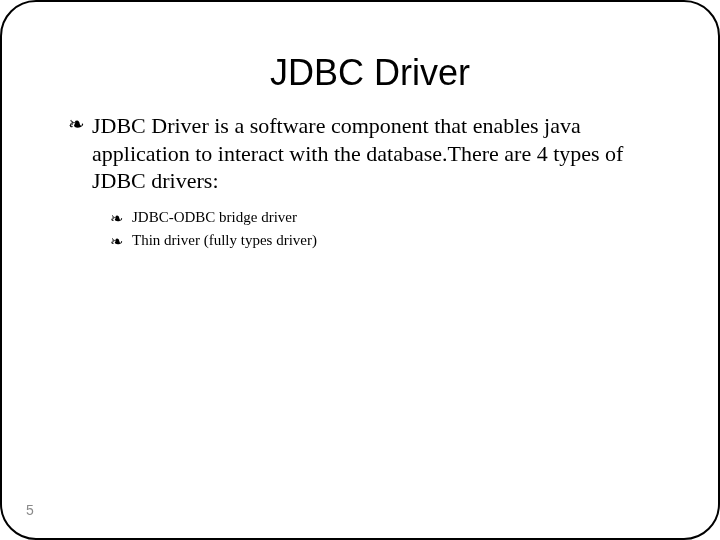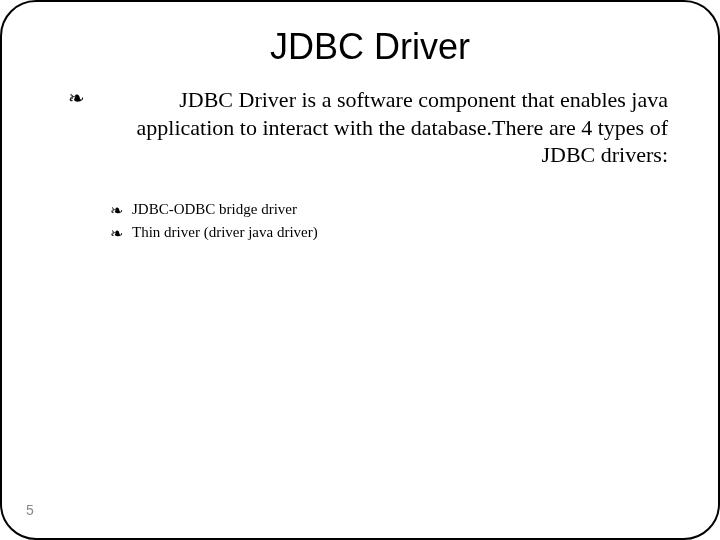--- a/index.html
+++ b/index.html
@@ -11,39 +11,38 @@
     font-family: "Times New Roman", Times, serif;
     color: #000;
   }
   .slide {
     position: relative;
     box-sizing: border-box;
     width: 720px;
     height: 540px;
     border: 2px solid #000;
     border-radius: 36px;
-    padding: 20px 50px 30px 70px;
+    padding: 46px 50px 30px 70px;
     background: #fff;
   }
   .title {
     font-family: Arial, Helvetica, sans-serif;
     font-size: 36px;
     font-weight: 400;
     text-align: center;
     margin: 4px 0 18px 0;
   }
   .body-text {
     font-size: 22px;
     line-height: 1.25;
     margin-left: 20px;
   }
   .main-item {
     position: relative;
-    margin-bottom: 30px;
-    text-align: right;
+    margin-bottom: 12px;
   }
   .main-item::before {
     content: "\2767"; 
     position: absolute;
     left: -24px;
     top: 0;
     font-size: 20px;
   }
   .sub-list {
     margin-top: 10px;
@@ -76,19 +75,19 @@
 
 <div class="slide">
 
   <div class="title">JDBC Driver</div>
 
   <div class="body-text">
     <div class="main-item">JDBC Driver is a software component that enables java application to interact with the database.There are 4 types of JDBC drivers:</div>
 
     <div class="sub-list">
       <div class="sub-item">JDBC-ODBC bridge driver</div>
-      <div class="sub-item">Thin driver (driver java driver)</div>
+      <div class="sub-item">Thin driver (fully types driver)</div>
     </div>
   </div>
 
   <div class="page-number">5</div>
 
 </div>
 
 </body></html>

